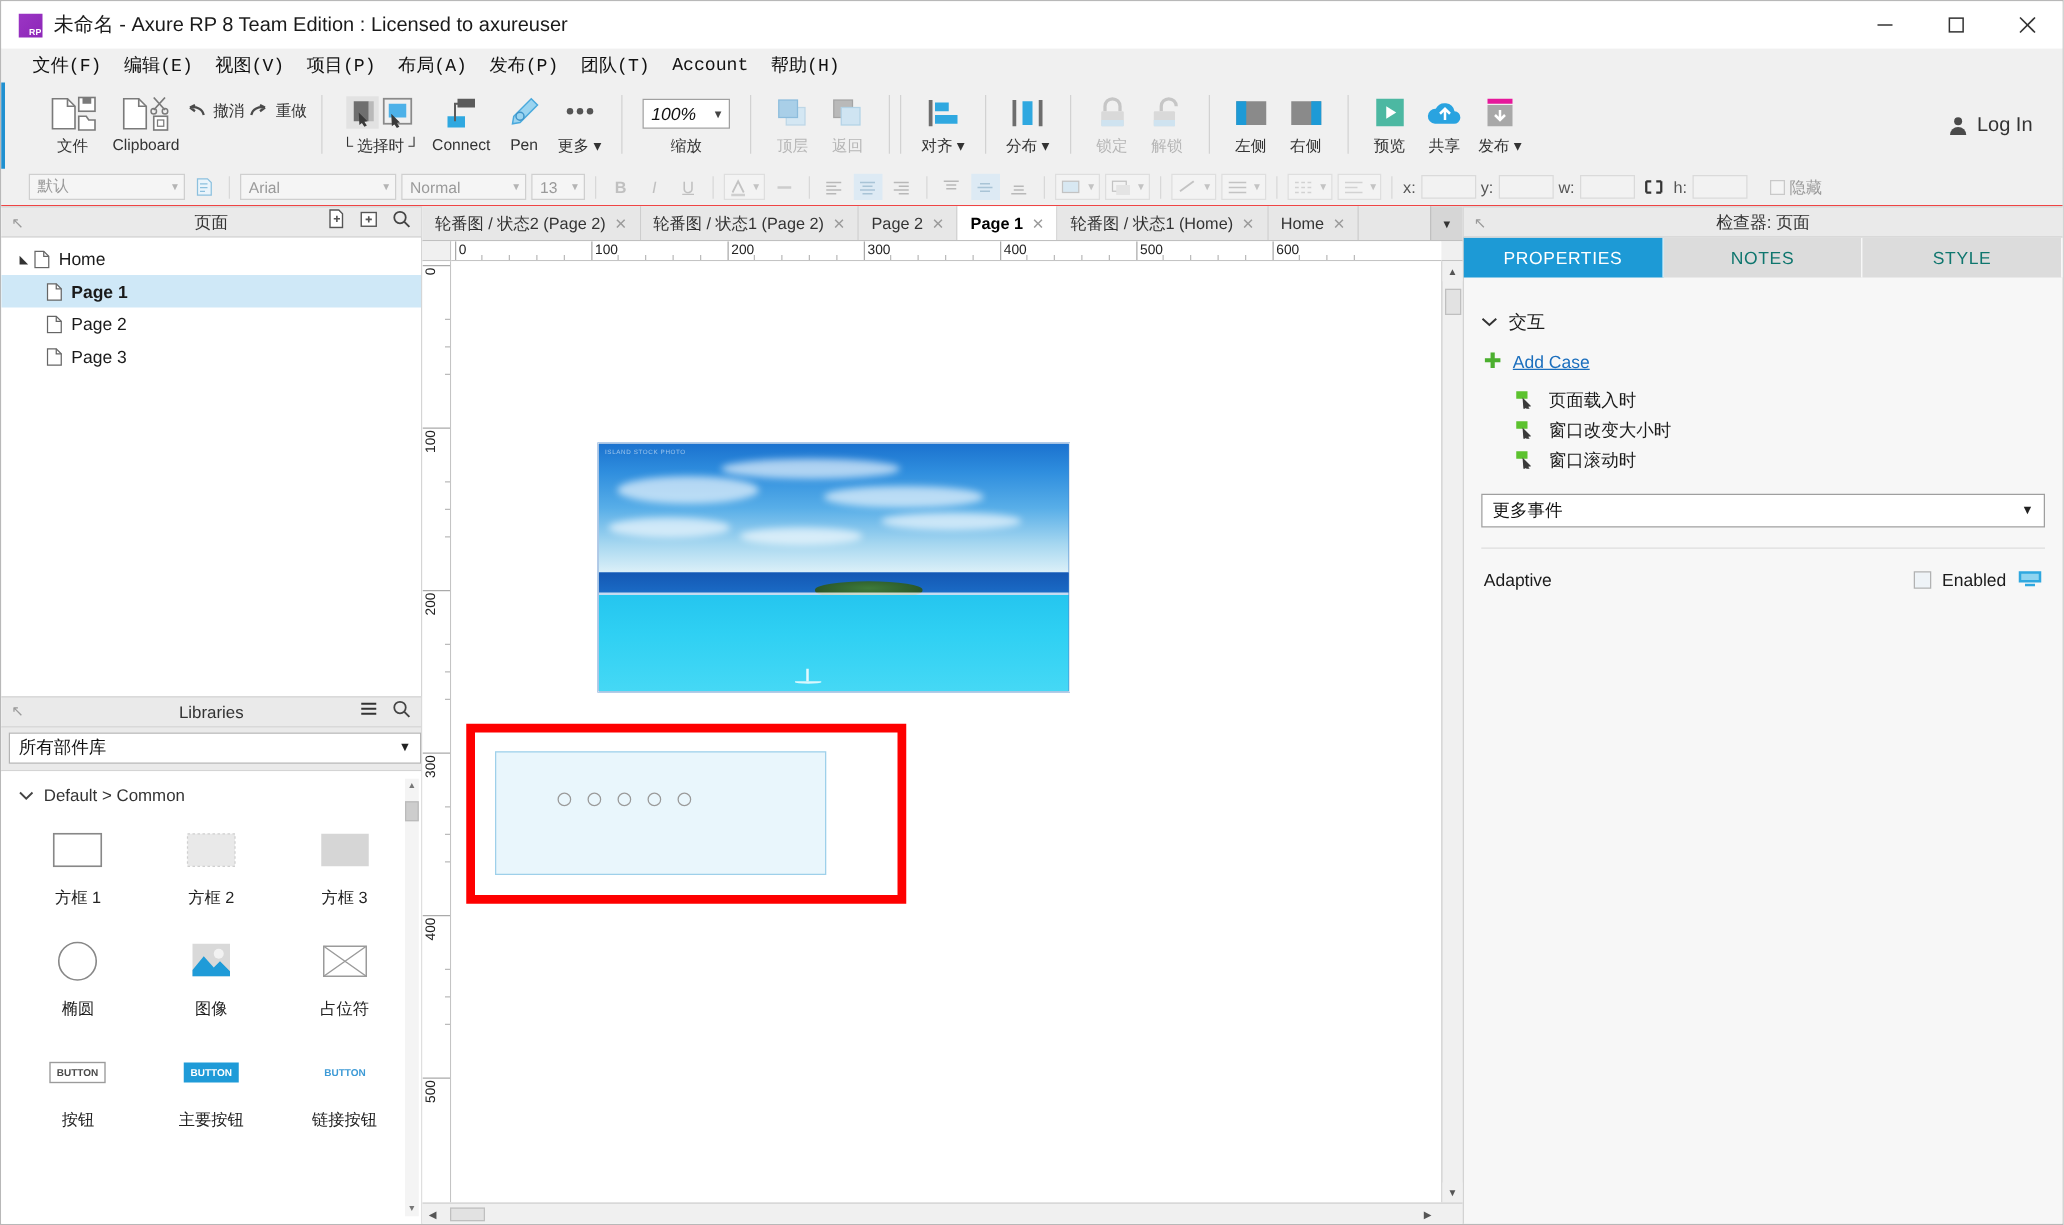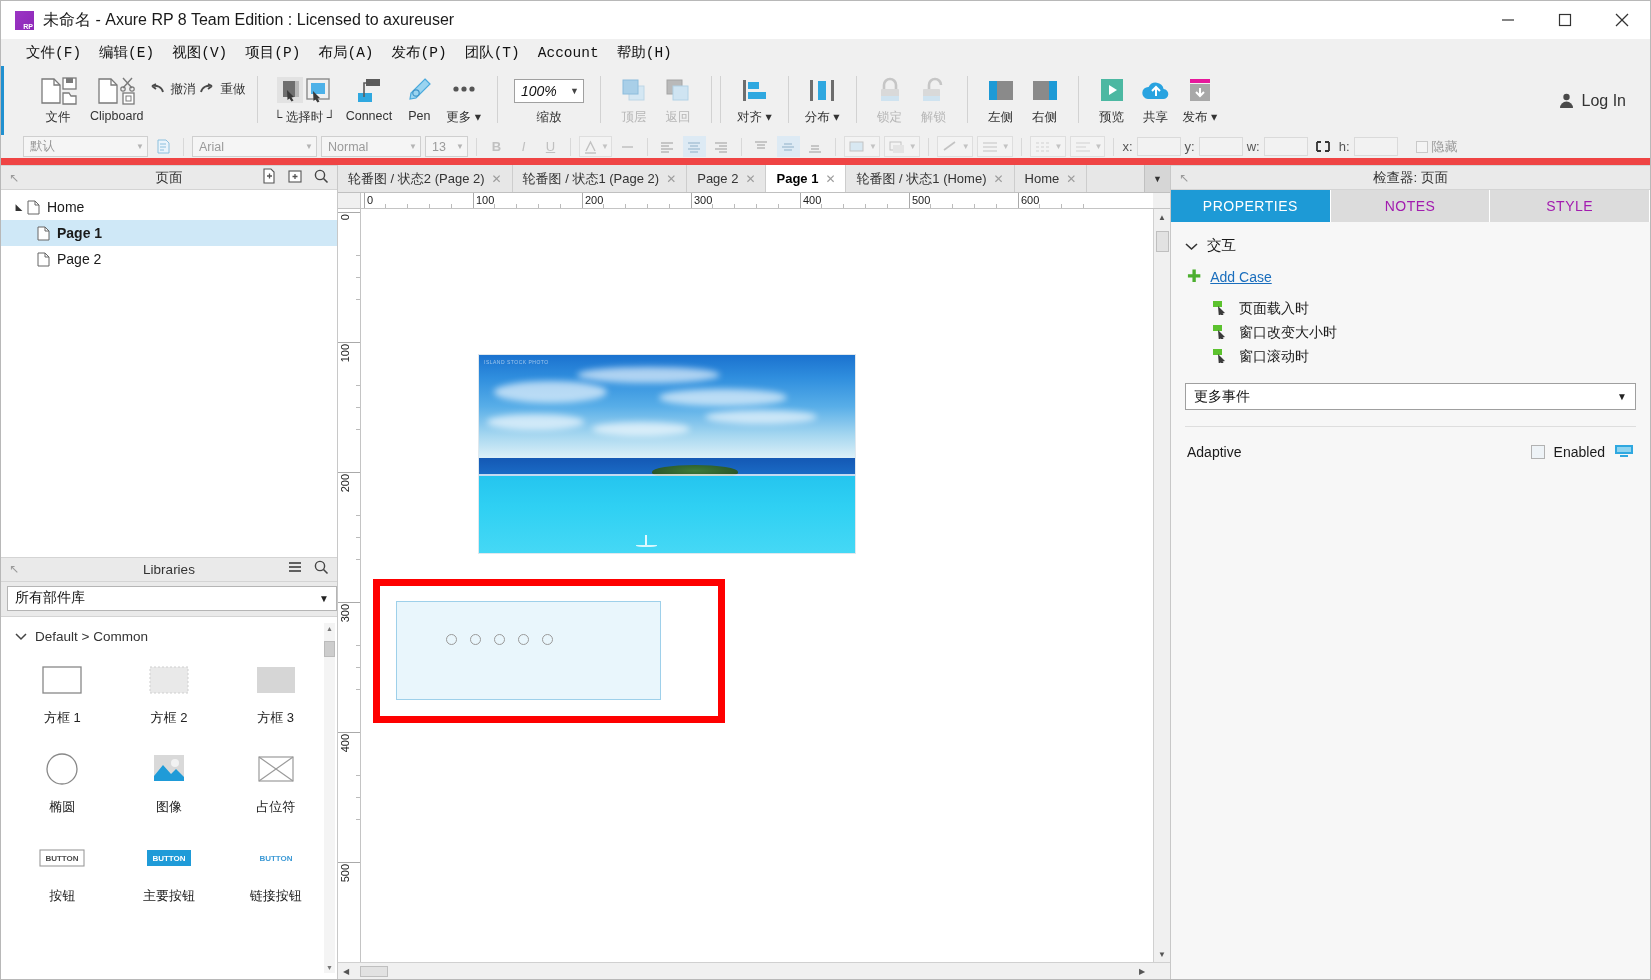--- a/index.html
+++ b/index.html
@@ -110,21 +110,21 @@
   }
   .login-btn { display: flex; align-items: center; gap: 7px; font-size: 16px; color: #333; }
 
   
   .stylebar {
     height: 30px; min-height: 30px;
     background: #f0f0f0;
     display: flex; align-items: center;
     padding-left: 22px;
     gap: 4px;
-    border-bottom: 7px solid #ef4444;
+    border-bottom: 1px solid #ef4444;
   }
   .sb-select {
     height: 21px; border: 1px solid #cfcfcf; background: #f5f5f5;
     display: flex; align-items: center; padding: 0 3px 0 6px;
     font-size: 12.5px; color: #9a9a9a;
   }
   .sb-select .caret { margin-left: auto; font-size: 8px; color: #b4b4b4; padding-left:6px;}
   .sb-btn {
     width: 23px; height: 21px;
     display: flex; align-items: center; justify-content: center;
@@ -376,25 +376,25 @@
   .rightcol {
     width: 480px; min-width: 480px;
     display: flex; flex-direction: column;
     background: #f7f7f7;
     border-left: 1px solid #c8c8c8;
   }
   .insp-tabs { display: flex; height: 32px; min-height: 32px; }
   .insp-tab {
     flex: 1; display: flex; align-items: center; justify-content: center;
     font-size: 14px; letter-spacing: 0.5px;
-    background: #dcdcdc; color: #a21caf;
+    background: #dcdcdc; color: #0f766e;
     border-right: 1px solid #ffffff;
   }
   .insp-tab.active { background: #1d9ad6; color: #ffffff; }
-  .insp-body { flex: 1; padding: 14px 14px 0 14px; overflow: hidden; }
+  .insp-body { flex: 1; padding: 14px 14px 0 14px; overflow: hidden; margin-top: 12px; }
   .sect-head {
     display: flex; align-items: center; gap: 9px;
     font-size: 14.5px; color: #1a1a1a;
     margin-bottom: 13px;
   }
   .add-case {
     display: flex; align-items: center; gap: 9px;
     margin: 0 0 12px 2px;
   }
   .add-case .plus { color: #4caf2f; font-size: 17px; font-weight: bold; line-height: 1; }
@@ -912,20 +912,30 @@
         </div>
         <div class="tree-row">
           <span class="tree-indent"></span>
           <span class="page-ico">
             <svg width="13" height="15" viewBox="0 0 13 15">
                 <path d="M1 1 h7 l4 4 v9 h-11 z" fill="#fff" stroke="#666" stroke-width="1"></path>
                 <path d="M8 1 v4 h4" fill="none" stroke="#666" stroke-width="1"></path>
               </svg>
           </span>
           <span>Page 2</span>
+        </div>
+        <div class="tree-row">
+          <span class="tree-indent"></span>
+          <span class="page-ico">
+            <svg width="13" height="15" viewBox="0 0 13 15">
+                <path d="M1 1 h7 l4 4 v9 h-11 z" fill="#fff" stroke="#666" stroke-width="1"></path>
+                <path d="M8 1 v4 h4" fill="none" stroke="#666" stroke-width="1"></path>
+              </svg>
+          </span>
+          <span>Page 3</span>
         </div>
       </div>
 
       <div class="panel-header">
         <span class="ph-left">↖</span>
         <span class="panel-title">Libraries</span>
         <span class="ph-right">
           <span>
             <svg width="16" height="14" viewBox="0 0 16 14">
                 <path d="M2 3 h12 M2 7 h12 M2 11 h12" stroke="#333" stroke-width="1.5"></path>

